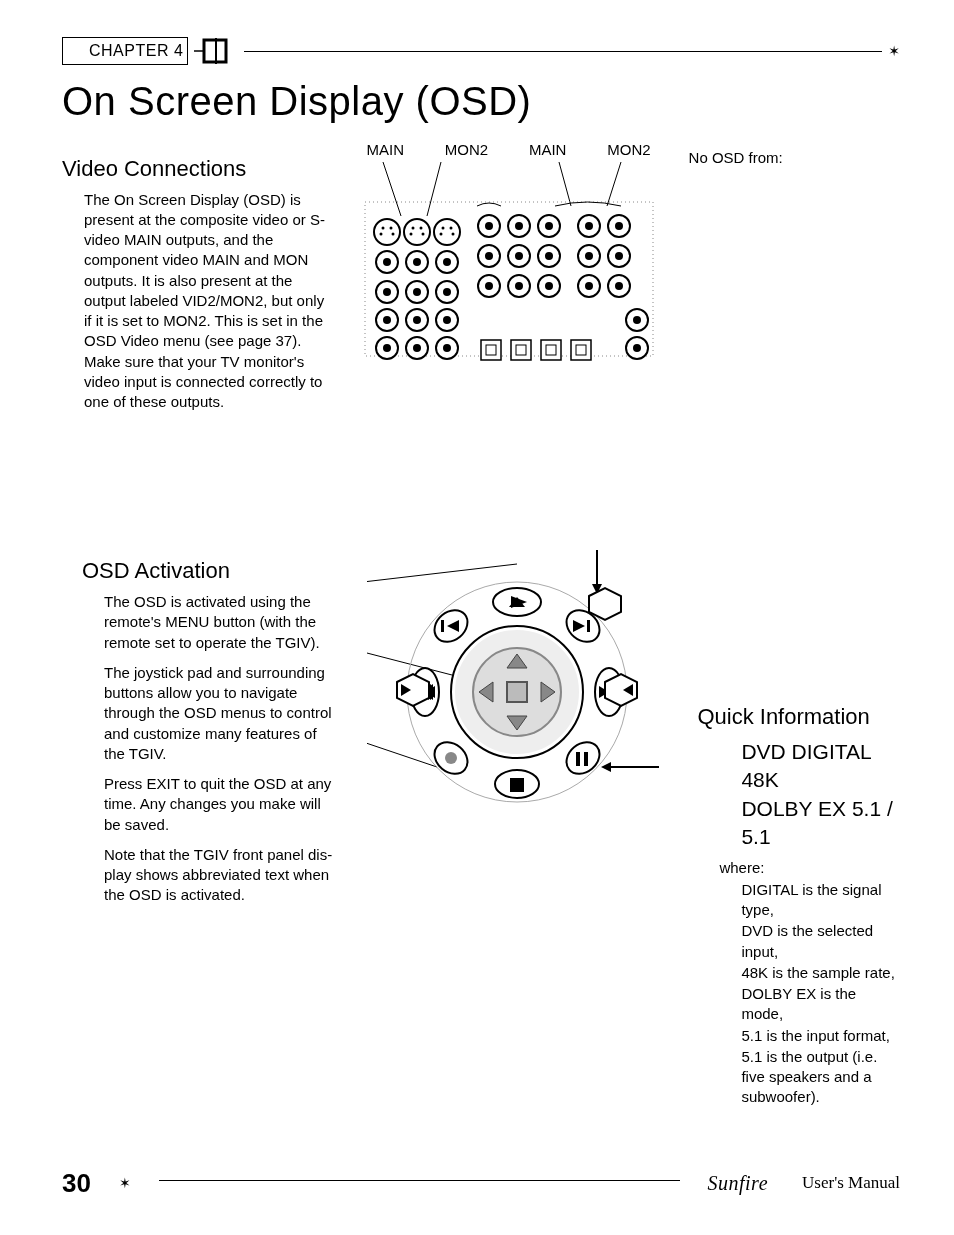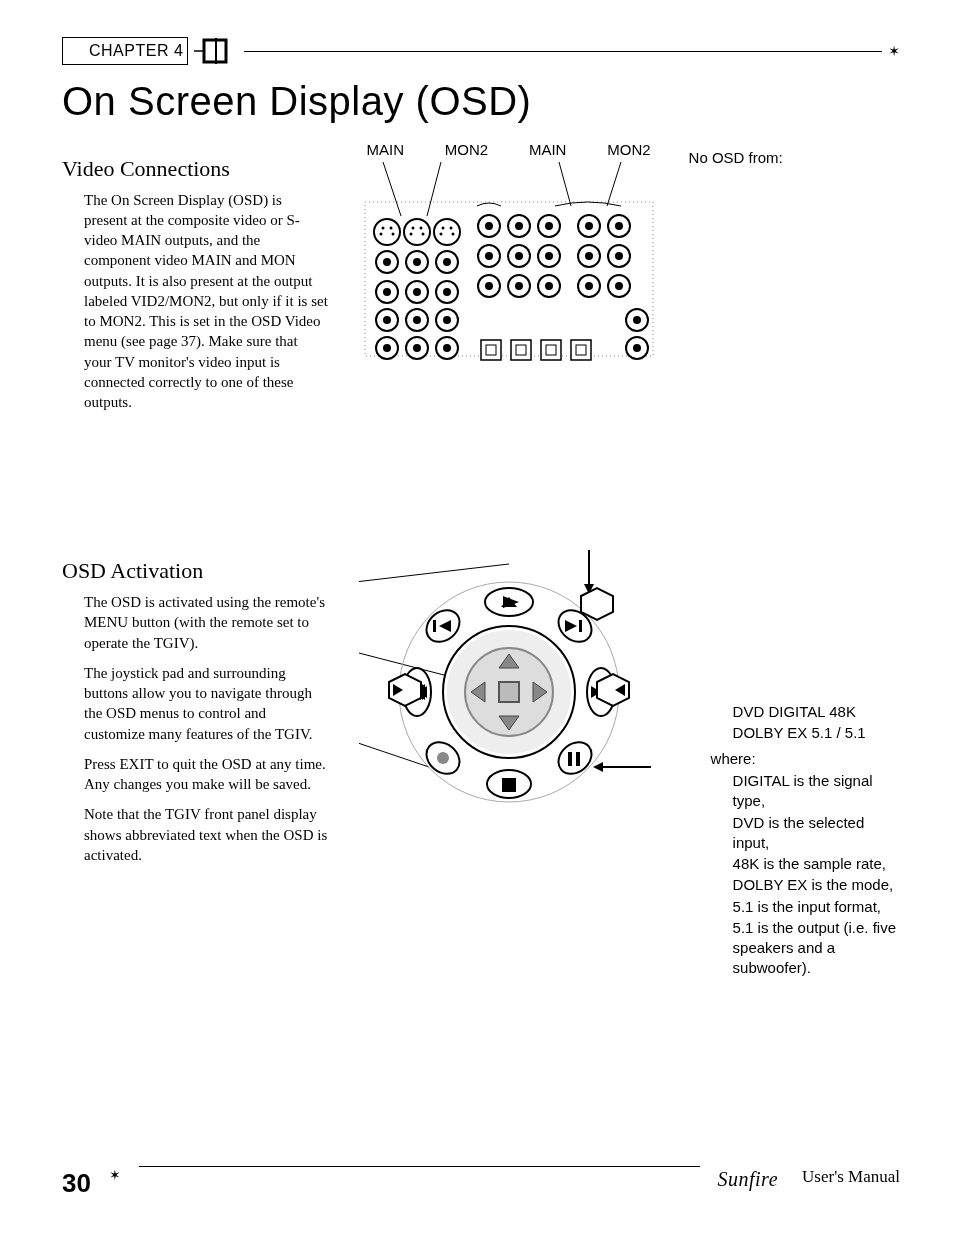--- a/index.html
+++ b/index.html
@@ -52,21 +52,20 @@
     font-size: 22px;
     font-weight: 400;
     margin: 14px 0 6px 0;
   }
   .cols {
     display: flex;
     gap: 30px;
   }
   .col-left {
     width: 290px;
-    font-family: Liberation Serif, serif;
   }
   .col-mid {
     width: 300px;
     position: relative;
   }
   .col-right {
     width: 230px;
   }
   p.body {
     margin: 0 0 10px 0;
@@ -88,38 +87,38 @@
     margin-bottom: 2px;
     padding: 0 8px;
   }
   .no-osd-head {
     margin: 8px 0 2px 0;
   }
   .quick-info {
     margin-top: 160px;
   }
   .qi-example {
-    font-size: 15px;
+    font-size: 21px;
     margin: 6px 0;
     padding-left: 44px;
   }
   .qi-where { padding-left: 22px; margin: 0 0 2px 0;}
   .qi-list { padding-left: 44px; margin: 0; }
   .qi-list div { margin-bottom: 1px; }
 
   .footer {
     position: absolute;
     left: 62px;
     right: 54px;
     bottom: 34px;
   }
   .foot-row {
     display: flex;
-    align-items: flex-start;
-    gap: 18px;
+    align-items: center;
+    gap: 28px;
   }
   .page-num {
     font-size: 26px;
     font-weight: 700;
   }
   .foot-line {
     flex: 1;
     height: 0;
     border-top: 1.5px solid #000;
     margin-bottom: 6px;
@@ -306,21 +305,21 @@
           </g>
         </svg>
       </div>
     </div>
 
     <div class="col-right">
       <p class="no-osd-head">No OSD from:</p>
     </div>
   </div>
 
-  <div class="cols" style="margin-top:120px;">
+  <div class="cols" style="margin-top:120px;margin-left:20px;">
     <div class="col-left">
       <h2 class="section">OSD Activation</h2>
       <p class="body2">The OSD is activated using the remote's MENU button (with the remote set to operate the TGIV).</p>
       <p class="body2">The joystick pad and surround­ing buttons allow you to navigate through the OSD menus to control and customize many features of the TGIV.</p>
       <p class="body2">Press EXIT to quit the OSD at any time. Any changes you make will be saved.</p>
       <p class="body2">Note that the TGIV front panel dis­play shows abbreviated text when the OSD is activated.</p>
     </div>
 
     <div class="col-mid">
       <div class="diagram2">
@@ -395,20 +394,21 @@
           <polygon points="28,140 44,132 60,140 60,156 44,164 28,156" fill="#fff" stroke="#000" stroke-width="2" transform="translate(2 0)"></polygon>
 
           <polygon points="252,148 262,142 262,154" fill="#000" transform="translate(4 0)"></polygon>
           <polygon points="48,148 38,142 38,154" fill="#000" transform="translate(-4 0)"></polygon>
         </svg>
       </div>
     </div>
 
     <div class="col-right">
       <div class="quick-info">
+        <h2 class="section" style="margin-top:0">Quick Information</h2>
         <div class="qi-example">
           <div>DVD DIGITAL 48K</div>
           <div>DOLBY EX 5.1 / 5.1</div>
         </div>
         <p class="qi-where">where:</p>
         <div class="qi-list">
           <div>DIGITAL is the signal type,</div>
           <div>DVD is the selected input,</div>
           <div>48K is the sample rate,</div>
           <div>DOLBY EX is the mode,</div>

